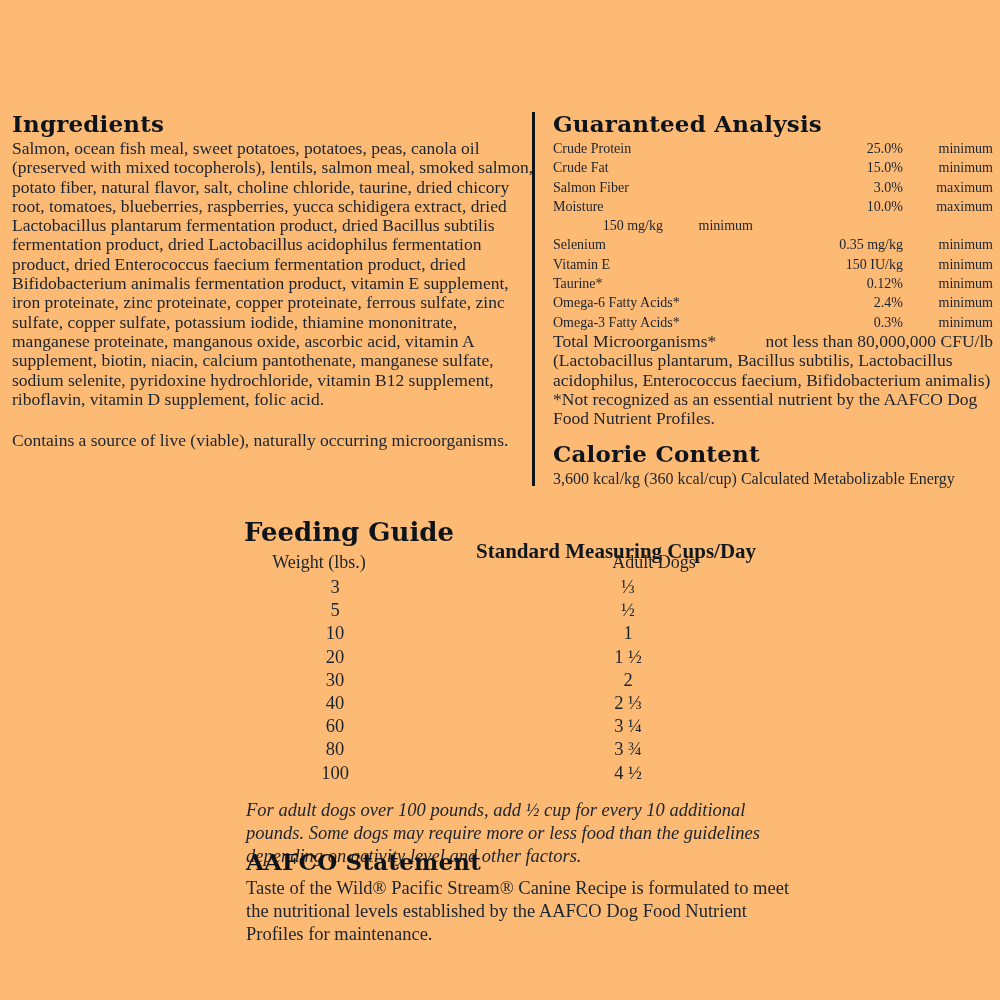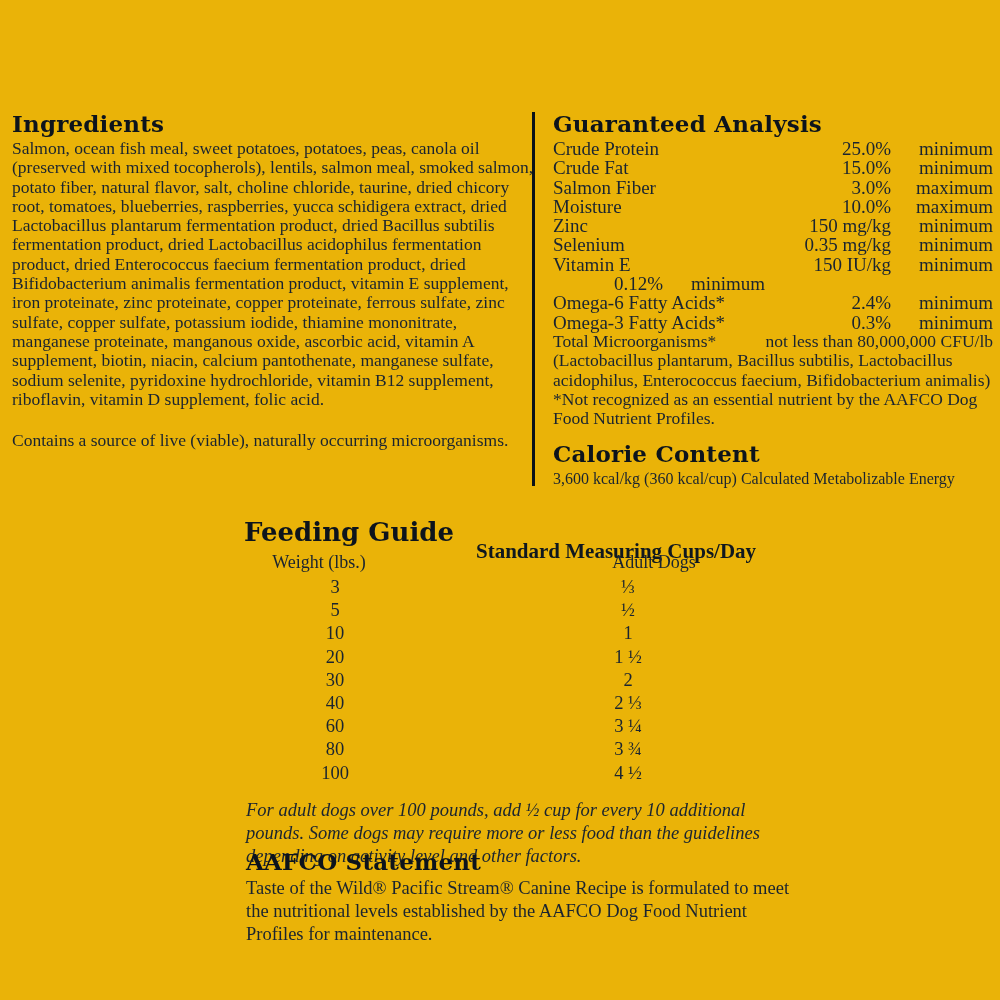--- a/index.html
+++ b/index.html
@@ -1,19 +1,19 @@
 <!DOCTYPE html>
 <html><head>
 <meta charset="utf-8">
 <style>
   html,body{margin:0;padding:0;}
   #label{
     position:relative;
     width:1000px;height:1000px;
-    background:#eab308;
+    background:#fdba74;
     font-family:"Liberation Serif", serif;
     color:#1a2430;
     overflow:hidden;
   }
   .sec-title{
     font-family:"DejaVu Serif", serif;
     font-weight:800;
     font-size:23px;
     color:#0d141c;
     letter-spacing:0.2px;
@@ -21,21 +21,21 @@
     margin:0 0 3px 0;
   }
   
   .left-col{position:absolute;left:12px;top:112px;width:524px;}
   .ing-body{font-size:17.5px;line-height:19.3px;margin:0;}
   .ing-note{font-size:17.5px;line-height:19.3px;margin:22px 0 0 0;}
   
   .divider{position:absolute;left:532px;top:112px;width:2.5px;height:374px;background:#0c1218;}
   
   .right-col{position:absolute;left:553px;top:112px;width:440px;}
-  .ga-row{display:flex;font-size:19px;line-height:19.3px;gap:12px;}
+  .ga-row{display:flex;font-size:14px;line-height:19.3px;}
   .ga-n{flex:1;white-space:nowrap;}
   .ga-v{text-align:right;min-width:110px;white-space:nowrap;}
   .ga-q{text-align:right;width:90px;white-space:nowrap;}
   .ga-total{display:flex;font-size:17.5px;line-height:19.3px;}
   .ga-total .ga-n{flex:0 0 auto;}
   .ga-total .ga-v{flex:1;text-align:right;min-width:0;}
   .ga-note,.ga-foot{font-size:17.5px;line-height:19.3px;margin:0;}
   .cal-sec{margin-top:14px;}
   .cal-body{font-size:16px;line-height:19.3px;margin:0;white-space:nowrap;}
   
@@ -93,35 +93,35 @@
           <span class="ga-n">Salmon Fiber</span>
           <span class="ga-v">3.0%</span>
           <span class="ga-q">maximum</span>
         </div>
         <div class="ga-row">
           <span class="ga-n">Moisture</span>
           <span class="ga-v">10.0%</span>
           <span class="ga-q">maximum</span>
         </div>
         <div class="ga-row">
-          <span class="ga-n">Zinc</span>
           <span class="ga-v">150 mg/kg</span>
           <span class="ga-q">minimum</span>
         </div>
         <div class="ga-row">
           <span class="ga-n">Selenium</span>
           <span class="ga-v">0.35 mg/kg</span>
           <span class="ga-q">minimum</span>
         </div>
         <div class="ga-row">
           <span class="ga-n">Vitamin E</span>
           <span class="ga-v">150 IU/kg</span>
           <span class="ga-q">minimum</span>
         </div>
         <div class="ga-row">
+          <span class="ga-n">Taurine*</span>
           <span class="ga-v">0.12%</span>
           <span class="ga-q">minimum</span>
         </div>
         <div class="ga-row">
           <span class="ga-n">Omega-6 Fatty Acids*</span>
           <span class="ga-v">2.4%</span>
           <span class="ga-q">minimum</span>
         </div>
         <div class="ga-row">
           <span class="ga-n">Omega-3 Fatty Acids*</span>

